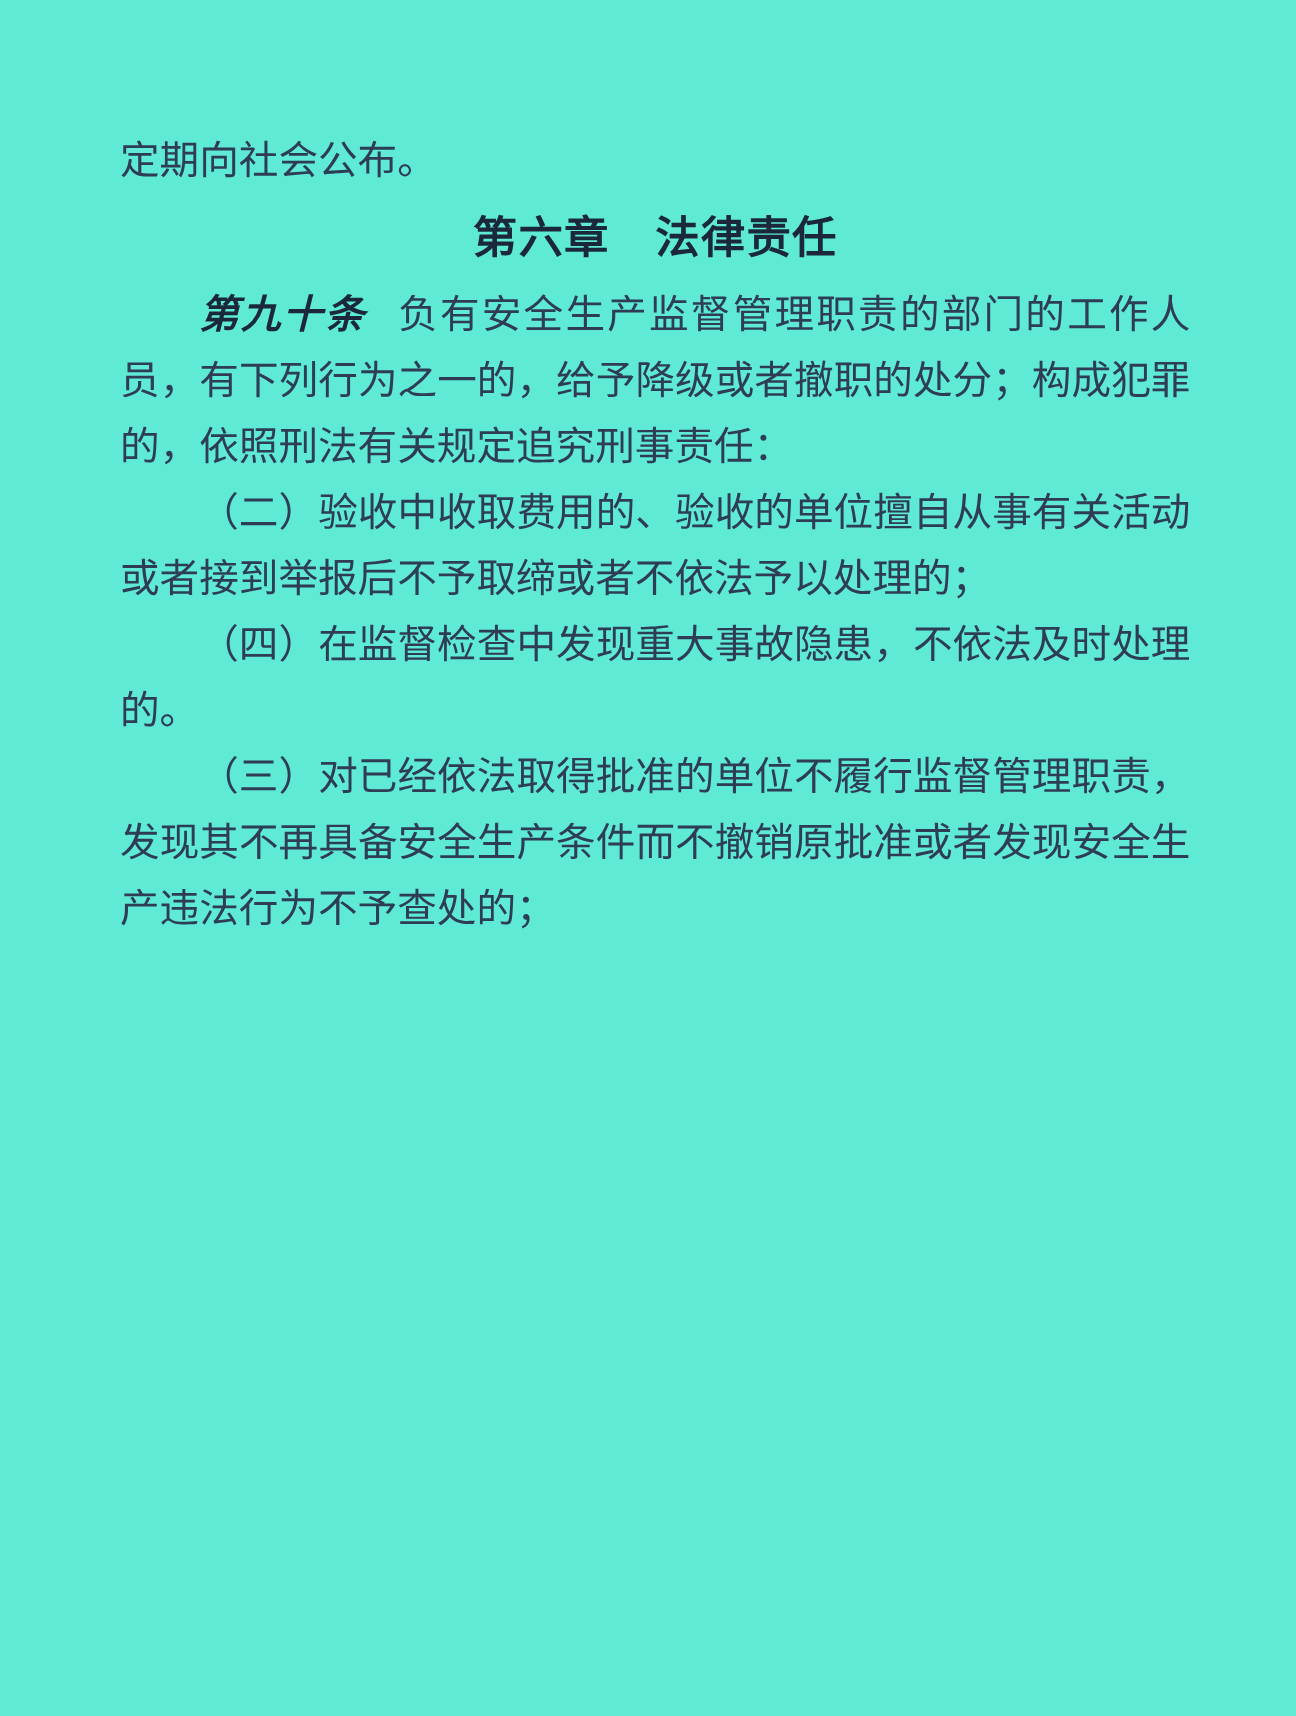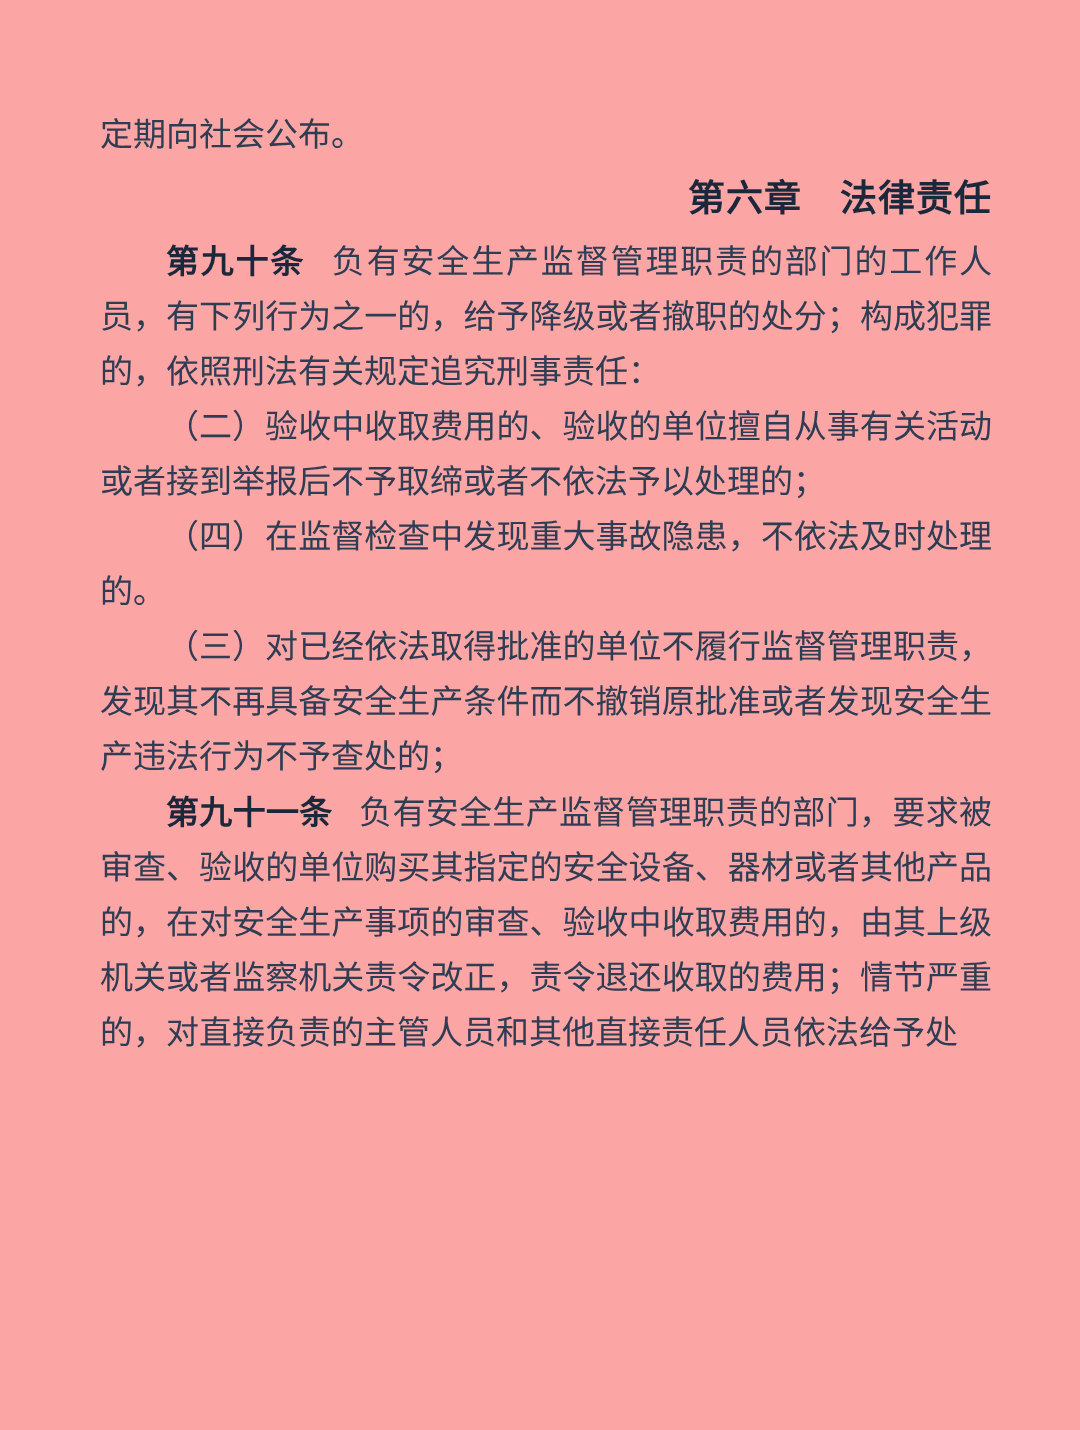--- a/index.html
+++ b/index.html
@@ -5,21 +5,21 @@
   html, body {
     margin: 0;
     padding: 0;
     background: #ffffff;
   }
   .page {
     position: relative;
     width: 1080px;
     height: 1430px;
     margin: 0 auto;
-    background: #fca5a5;
+    background: #5eead4;
     box-sizing: border-box;
     padding: 108px 88px 40px 100px;
     overflow: hidden;
   }
   .doc {
     font-family: "Liberation Serif", "DejaVu Serif", serif;
     font-size: 33px;
     line-height: 55px;
     color: #2e3d54;
     text-align: justify;
@@ -28,34 +28,35 @@
     margin: 0;
     padding: 0;
     text-indent: 2em;
   }
   .doc p.no-indent {
     text-indent: 0;
   }
   .chapter-heading {
     margin: 8px 0;
     padding: 0;
-    text-align: right;
+    text-align: center;
     text-indent: 0;
     font-family: "Liberation Sans", "DejaVu Sans", sans-serif;
     font-weight: bold;
     font-size: 37px;
     line-height: 55px;
     color: #1b283c;
     letter-spacing: 1px;
   }
   .article-number {
     font-family: "Liberation Sans", "DejaVu Sans", sans-serif;
     font-weight: bold;
     color: #1b283c;
     margin-right: 0.8em;
+    font-style: italic;
   }
 </style>
 </head>
 <body>
 
 <div class="page">
   <div class="doc">
 
     <p class="no-indent">定期向社会公布。</p>
 
@@ -64,16 +65,15 @@
     <p><span class="article-number">第九十条</span><span>负有安全生产监督管理职责的部门的工作人员，有下列行为之一的，给予降级或者撤职的处分；构成犯罪的，依照刑法有关规定追究刑事责任：</span></p>
 
 
     <p>（二）验收中收取费用的、验收的单位擅自从事有关活动或者接到举报后不予取缔或者不依法予以处理的；</p>
 
     <p>（四）在监督检查中发现重大事故隐患，不依法及时处理的。</p>
 
     <p>（三）对已经依法取得批准的单位不履行监督管理职责，发现其不再具备安全生产条件而不撤销原批准或者发现安全生产违法行为不予查处的；</p>
 
 
-    <p><span class="article-number">第九十一条</span><span>负有安全生产监督管理职责的部门，要求被审查、验收的单位购买其指定的安全设备、器材或者其他产品的，在对安全生产事项的审查、验收中收取费用的，由其上级机关或者监察机关责令改正，责令退还收取的费用；情节严重的，对直接负责的主管人员和其他直接责任人员依法给予处</span></p>
 
   </div>
 </div>
 
 </body></html>

